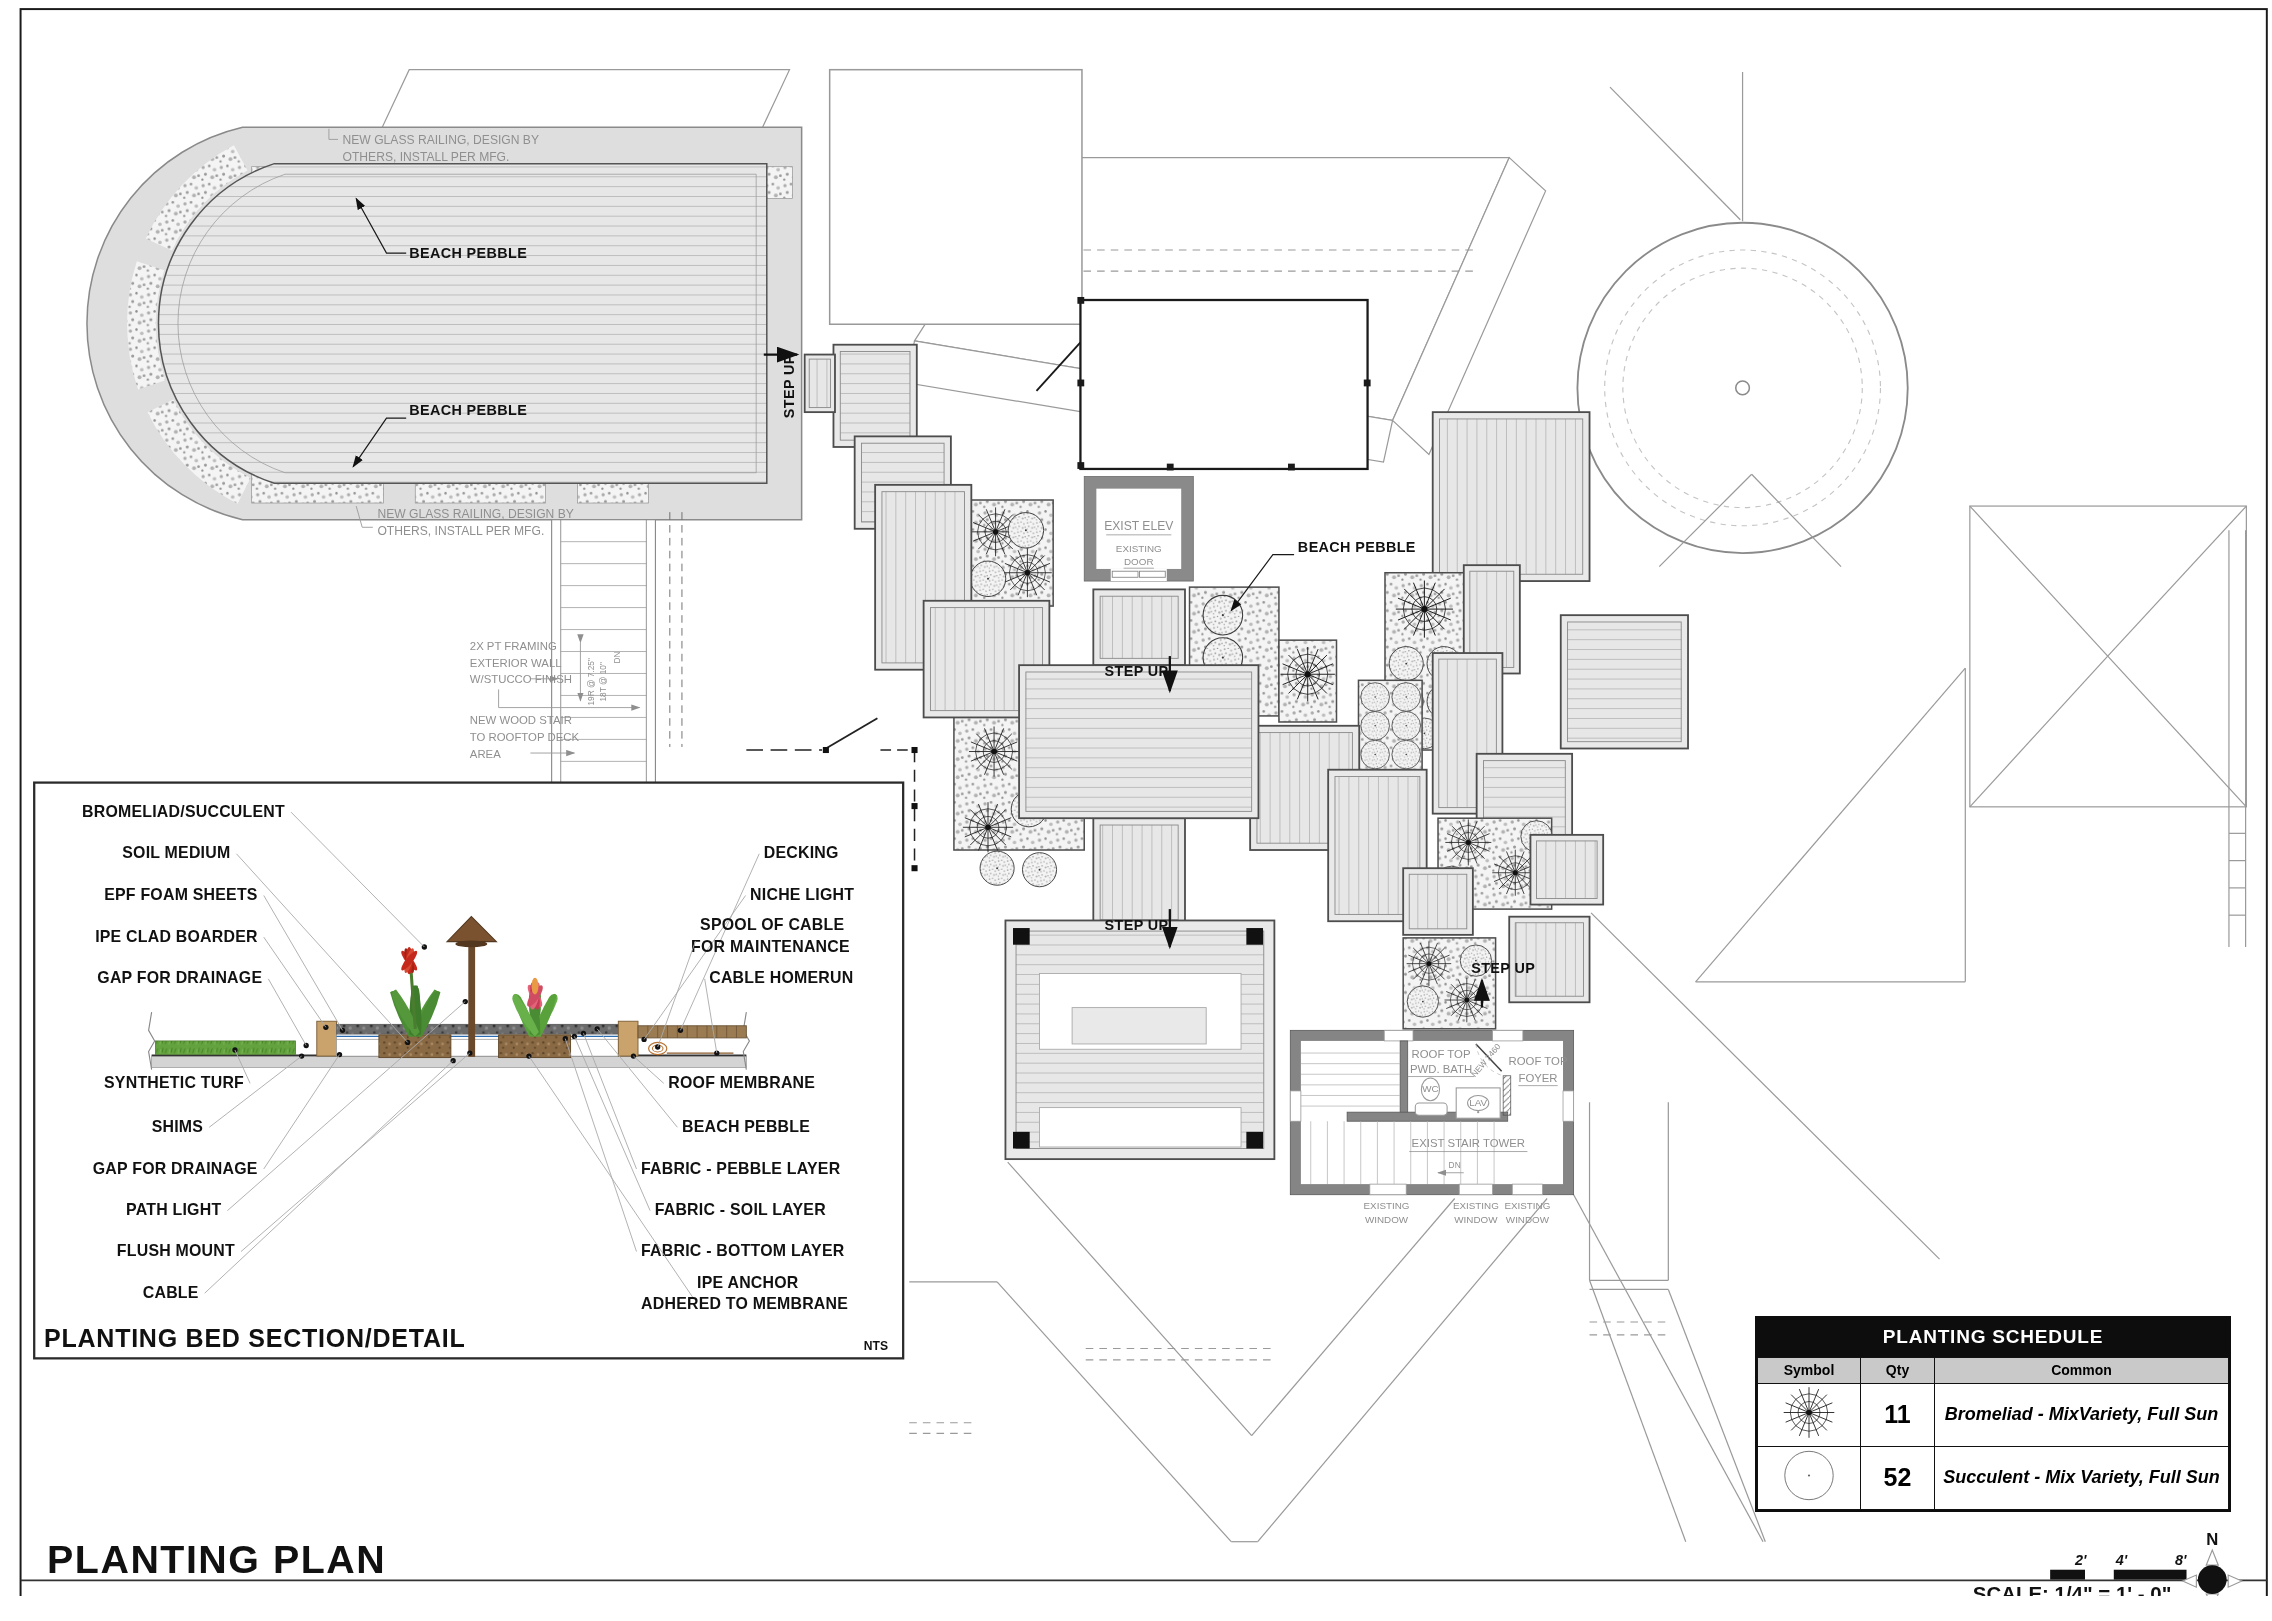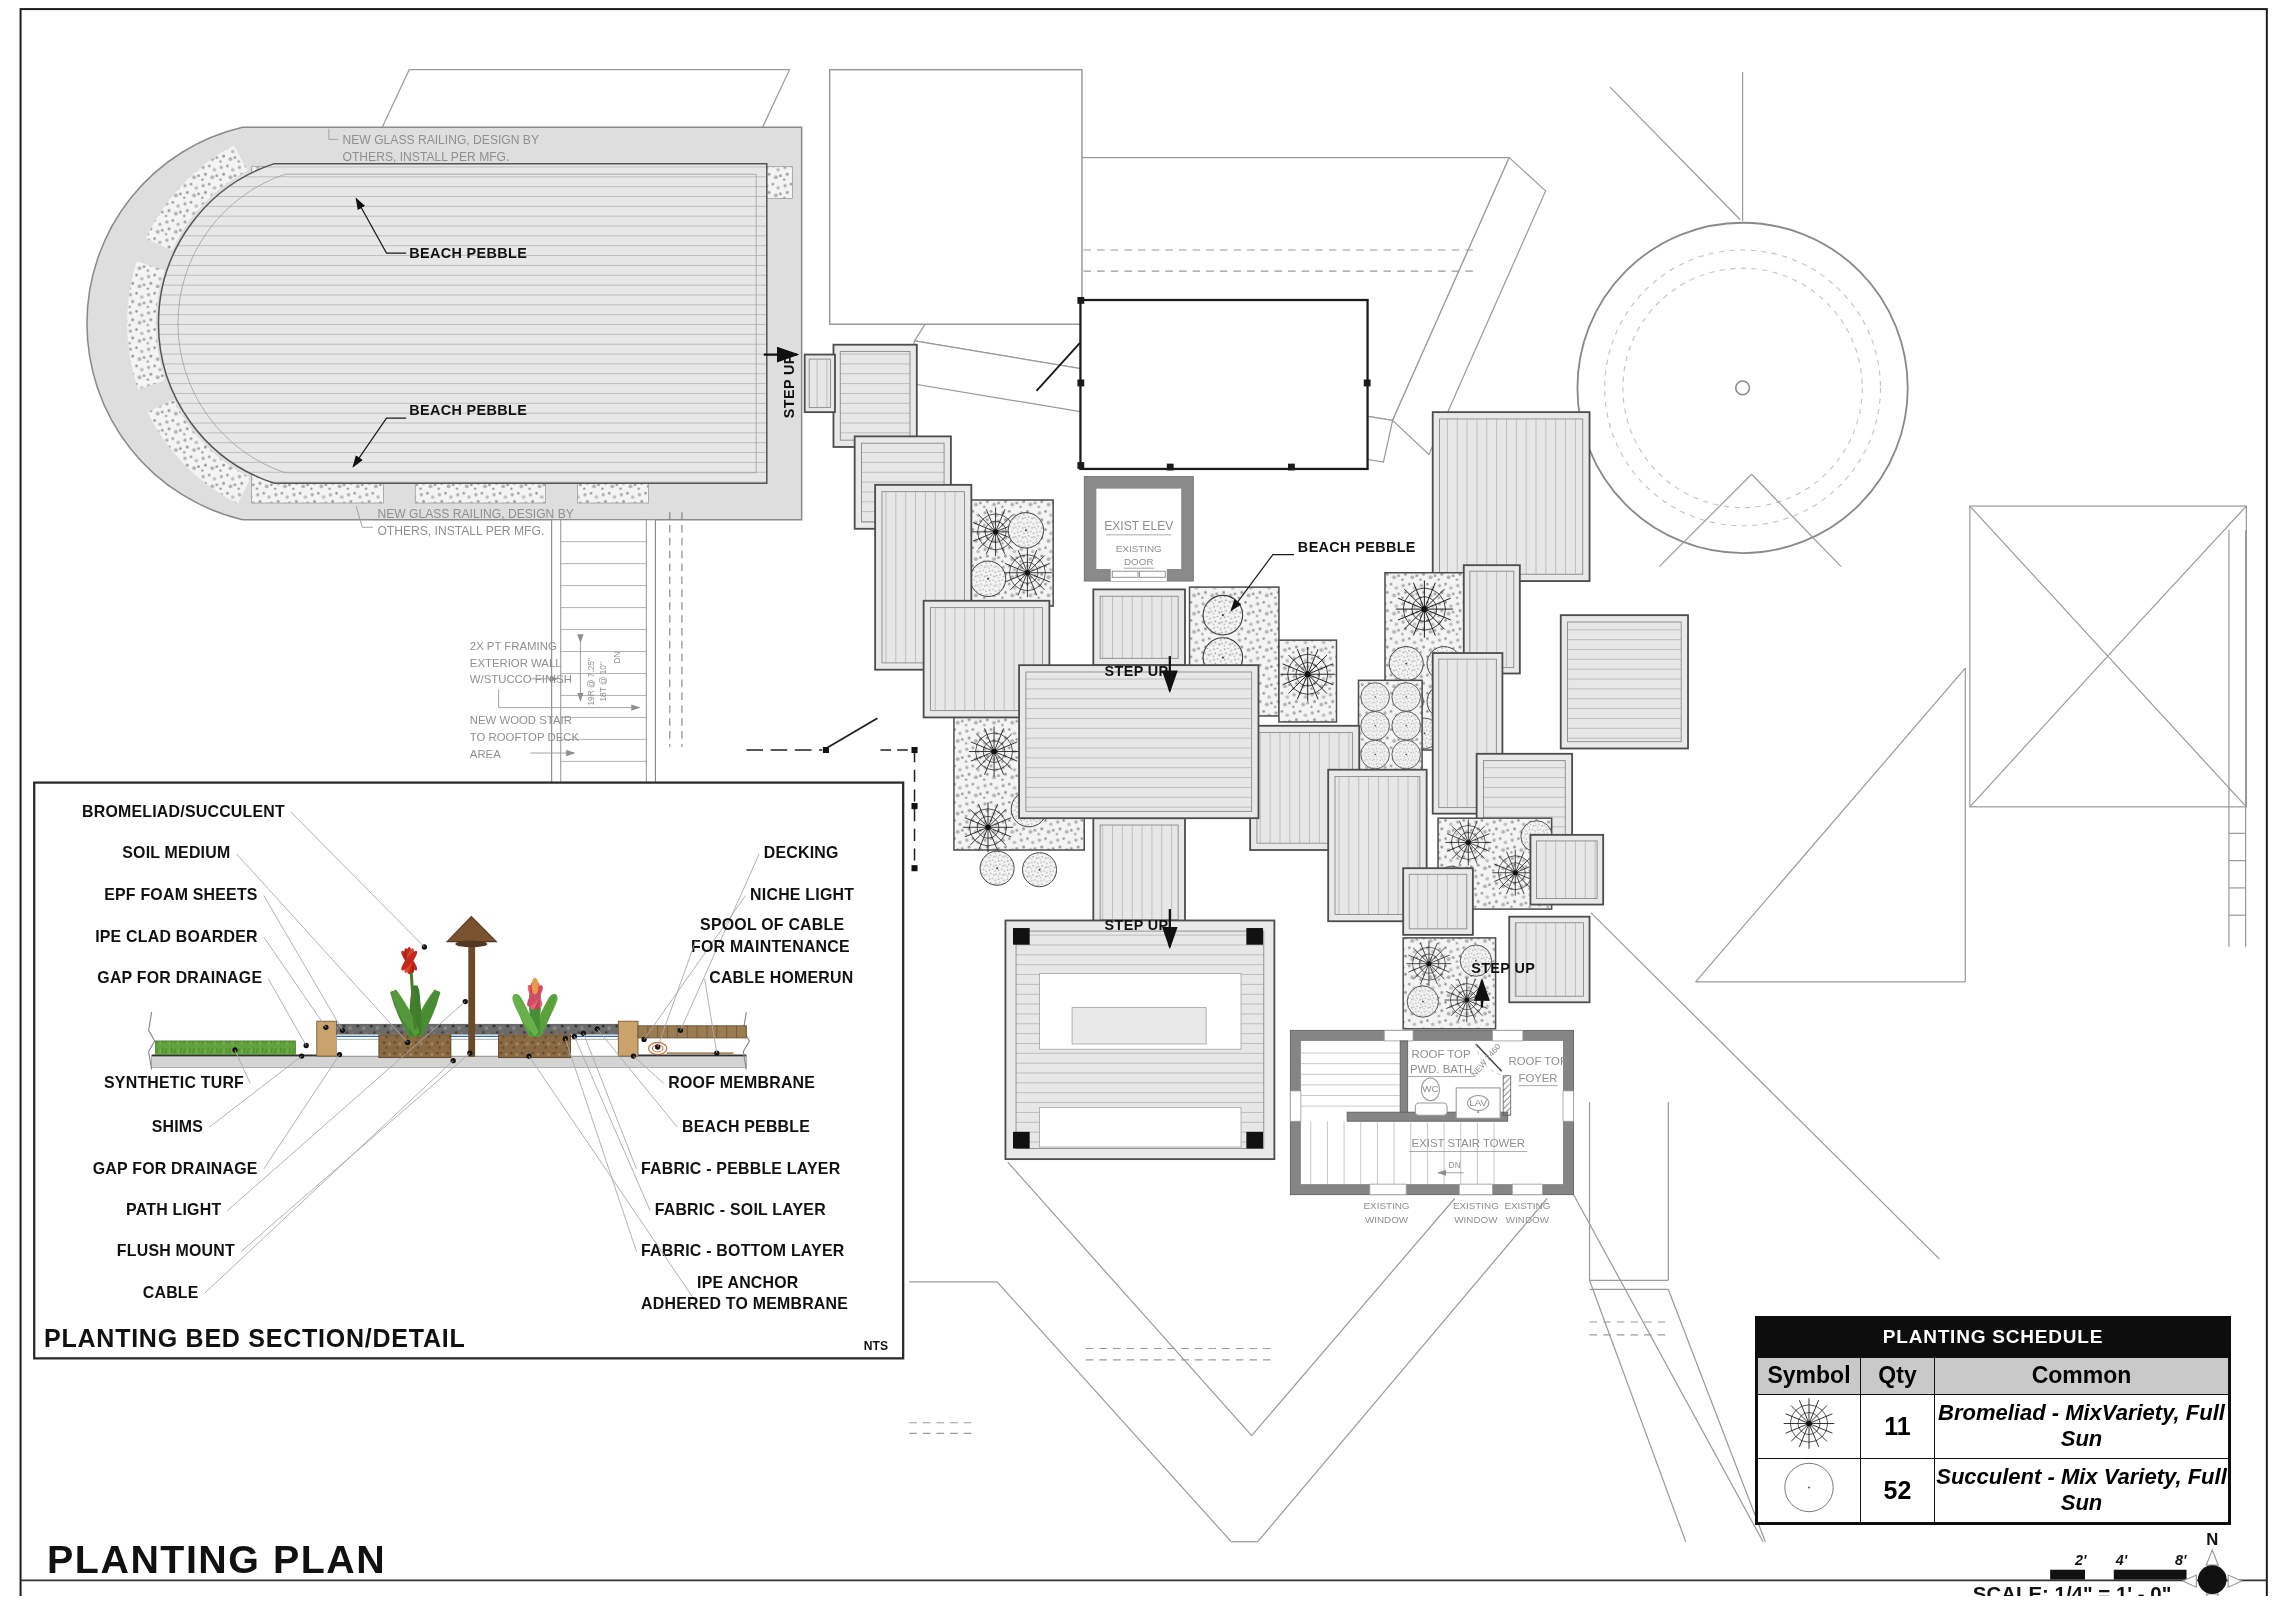--- a/index.html
+++ b/index.html
@@ -25,22 +25,22 @@
   .roofpoly{stroke:#9a9a9a;stroke-width:1.6;fill:#fff;}
   .dash{stroke-dasharray:10 8;}
   .leader{stroke:#aaa;stroke-width:1.2;fill:none;}
   .leaderb{stroke:#1a1a1a;stroke-width:1.6;fill:none;}
   .leaderg{stroke:#9a9a9a;stroke-width:1.2;fill:none;}
   .wall{fill:#858585;stroke:#555;stroke-width:1;}
   .fix{fill:#fff;stroke:#999;stroke-width:1.4;}
   .sched{position:absolute;left:1755px;top:1316px;width:476px;border:2.3px solid #0d0d0d;background:#fff;box-sizing:border-box;}
   .sched .ttl{background:#0d0d0d;color:#fff;font-size:19px;font-weight:700;letter-spacing:0.8px;text-align:center;padding:8.3px 0;}
   .sched table{border-collapse:collapse;width:100%;}
-  .sched th{background:#c9c9c9;border:1.5px solid #111;font-size:23px;font-weight:700;padding:4.5px 3px;}
-  .sched td{border:1.5px solid #111;text-align:center;font-size:22px;height:60px;}
+  .sched th{background:#c9c9c9;border:1.5px solid #111;font-size:14px;font-weight:700;padding:4.5px 3px;}
+  .sched td{border:1.5px solid #111;text-align:center;font-size:18px;height:60px;}
   .sched td.common{font-style:italic;font-weight:600;}
   .sched td.qty{font-size:25px;font-weight:600;}
 </style>
 </head>
 <body>
 
 <div class="stage">
 <svg width="2273" height="1622" viewBox="0 0 3000 2141">
   <defs>
     <pattern id="planksH" patternUnits="userSpaceOnUse" width="40" height="13">

